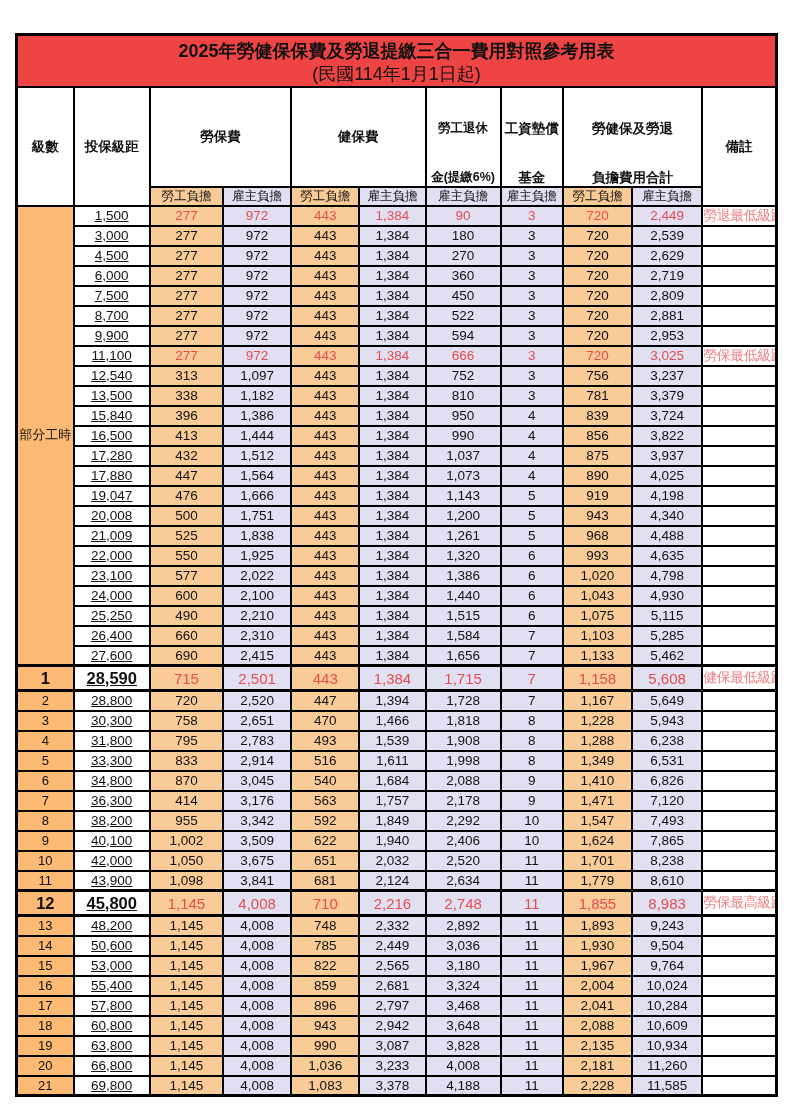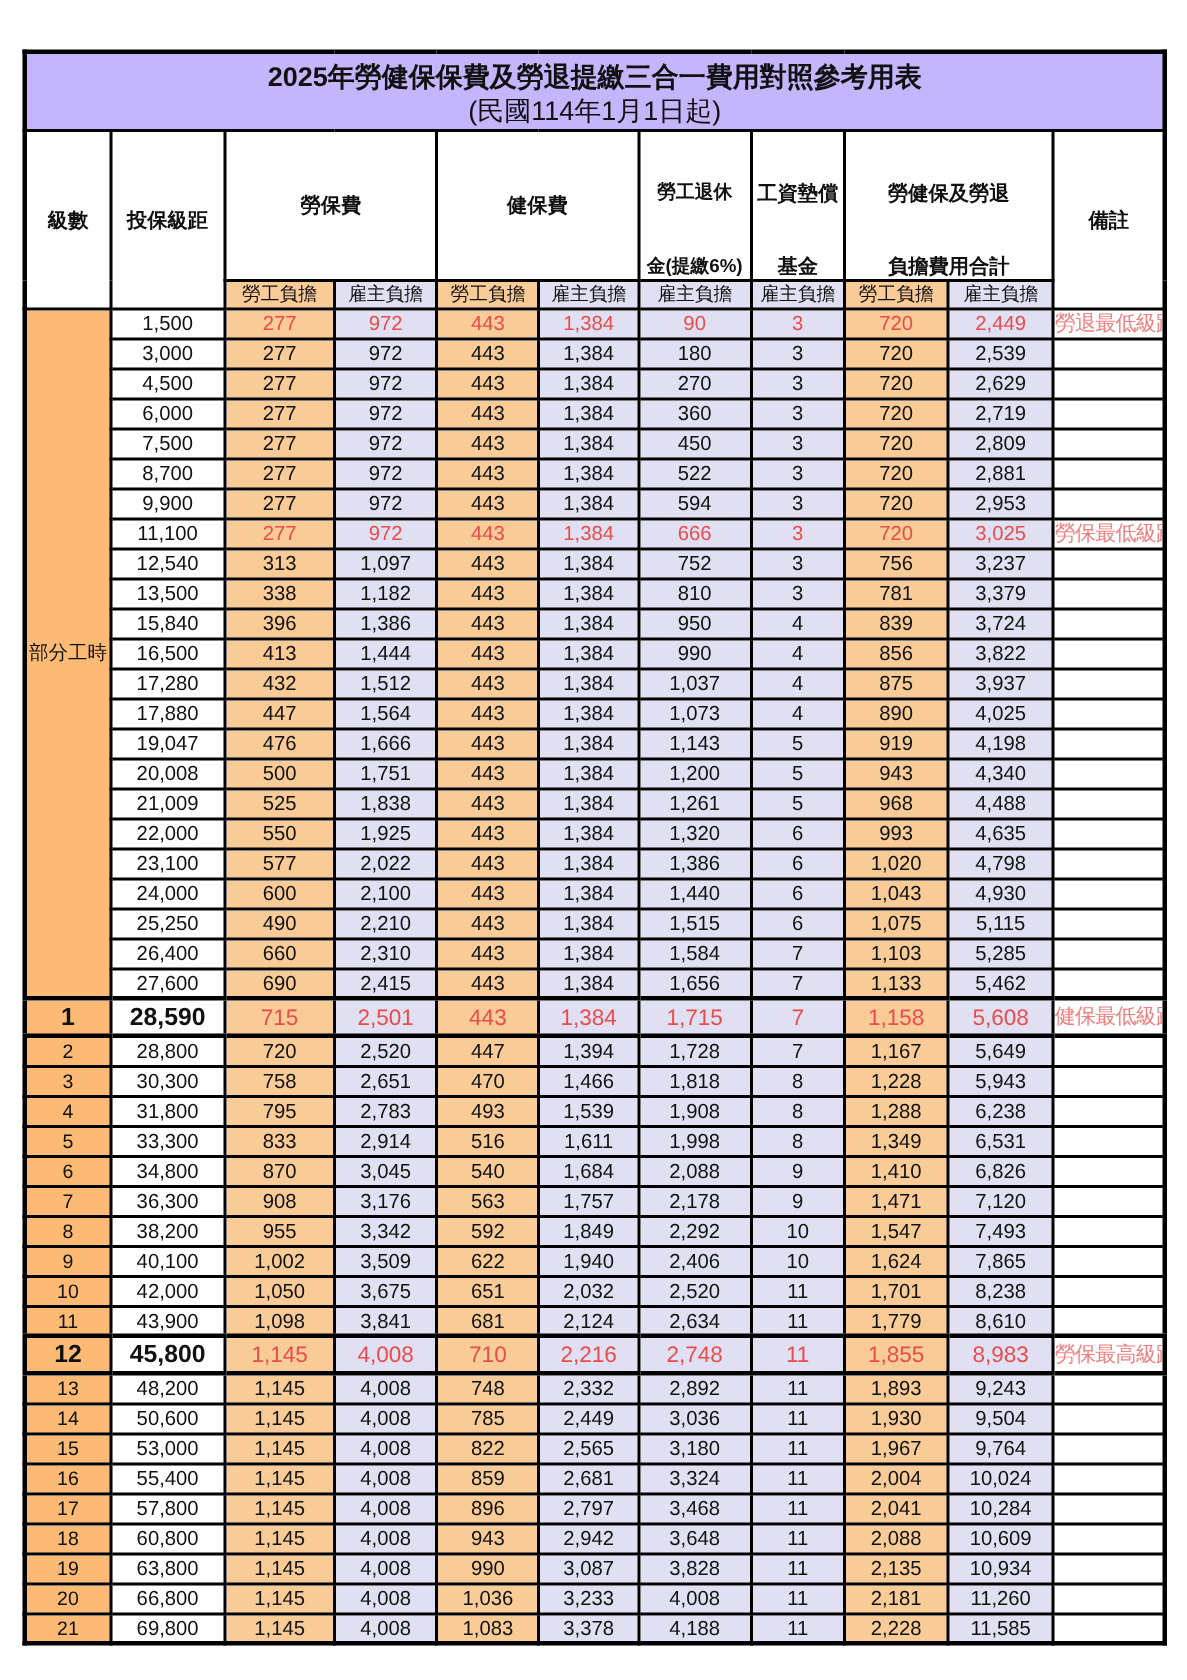--- a/index.html
+++ b/index.html
@@ -18,32 +18,32 @@
   table{
     border-collapse:collapse;table-layout:fixed;
     margin:33px 0 0 15px;width:763px;
     border:3px solid var(--border);
   }
   th,td{
     border:2px solid var(--border);
     text-align:center;vertical-align:middle;
     padding:0;overflow:hidden;white-space:nowrap;
   }
-  .title-cell{height:52px;background:#c4b5fd;}
+  .title-cell{height:52px;background:#ef4444;}
   .title-main{font-size:18px;font-weight:bold;line-height:26px;}
   .title-sub{font-size:18px;font-weight:normal;line-height:20px;}
   .group-row th{height:36px;font-size:13.5px;font-weight:bold;background:#fff;line-height:17px;}
   .group-row th span{display:block;margin-top:32px;}
   .group-row .tight{font-size:12.5px;}
   .sub-row th{height:19px;font-size:12.5px;font-weight:normal;margin-left:33px;}
   .c-emp{background:var(--emp-bg);}
   .c-er{background:var(--er-bg);}
   tbody td{height:20px;font-size:13.5px;}
   .level-cell{background:#fdba74;font-size:13px;}
-  .bracket-cell{background:#fff;}
+  .bracket-cell{background:#fff;text-decoration:underline;}
   .remark-cell{background:#fff;font-size:14px;color:var(--remark-red);letter-spacing:-0.5px;}
   tr.red .val{color:var(--red);}
   tr.big td{height:25px;border-top-width:3px;border-bottom-width:3px;}
   tr.big .val{font-size:15px;}
   tr.big .level-cell,tr.big .bracket-cell{font-weight:bold;font-size:16.5px;}
 </style>
 </head>
 <body>
 
 <table>
@@ -449,21 +449,21 @@
         <td class="val c-er">1,684</td>
         <td class="val c-er">2,088</td>
         <td class="val c-er">9</td>
         <td class="val c-emp">1,410</td>
         <td class="val c-er">6,826</td>
         <td class="remark-cell"></td>
       </tr>
       <tr>
         <td class="level-cell">7</td>
         <td class="bracket-cell">36,300</td>
-        <td class="val c-emp">908</td>
+        <td class="val c-emp">414</td>
         <td class="val c-er">3,176</td>
         <td class="val c-emp">563</td>
         <td class="val c-er">1,757</td>
         <td class="val c-er">2,178</td>
         <td class="val c-er">9</td>
         <td class="val c-emp">1,471</td>
         <td class="val c-er">7,120</td>
         <td class="remark-cell"></td>
       </tr>
       <tr>

